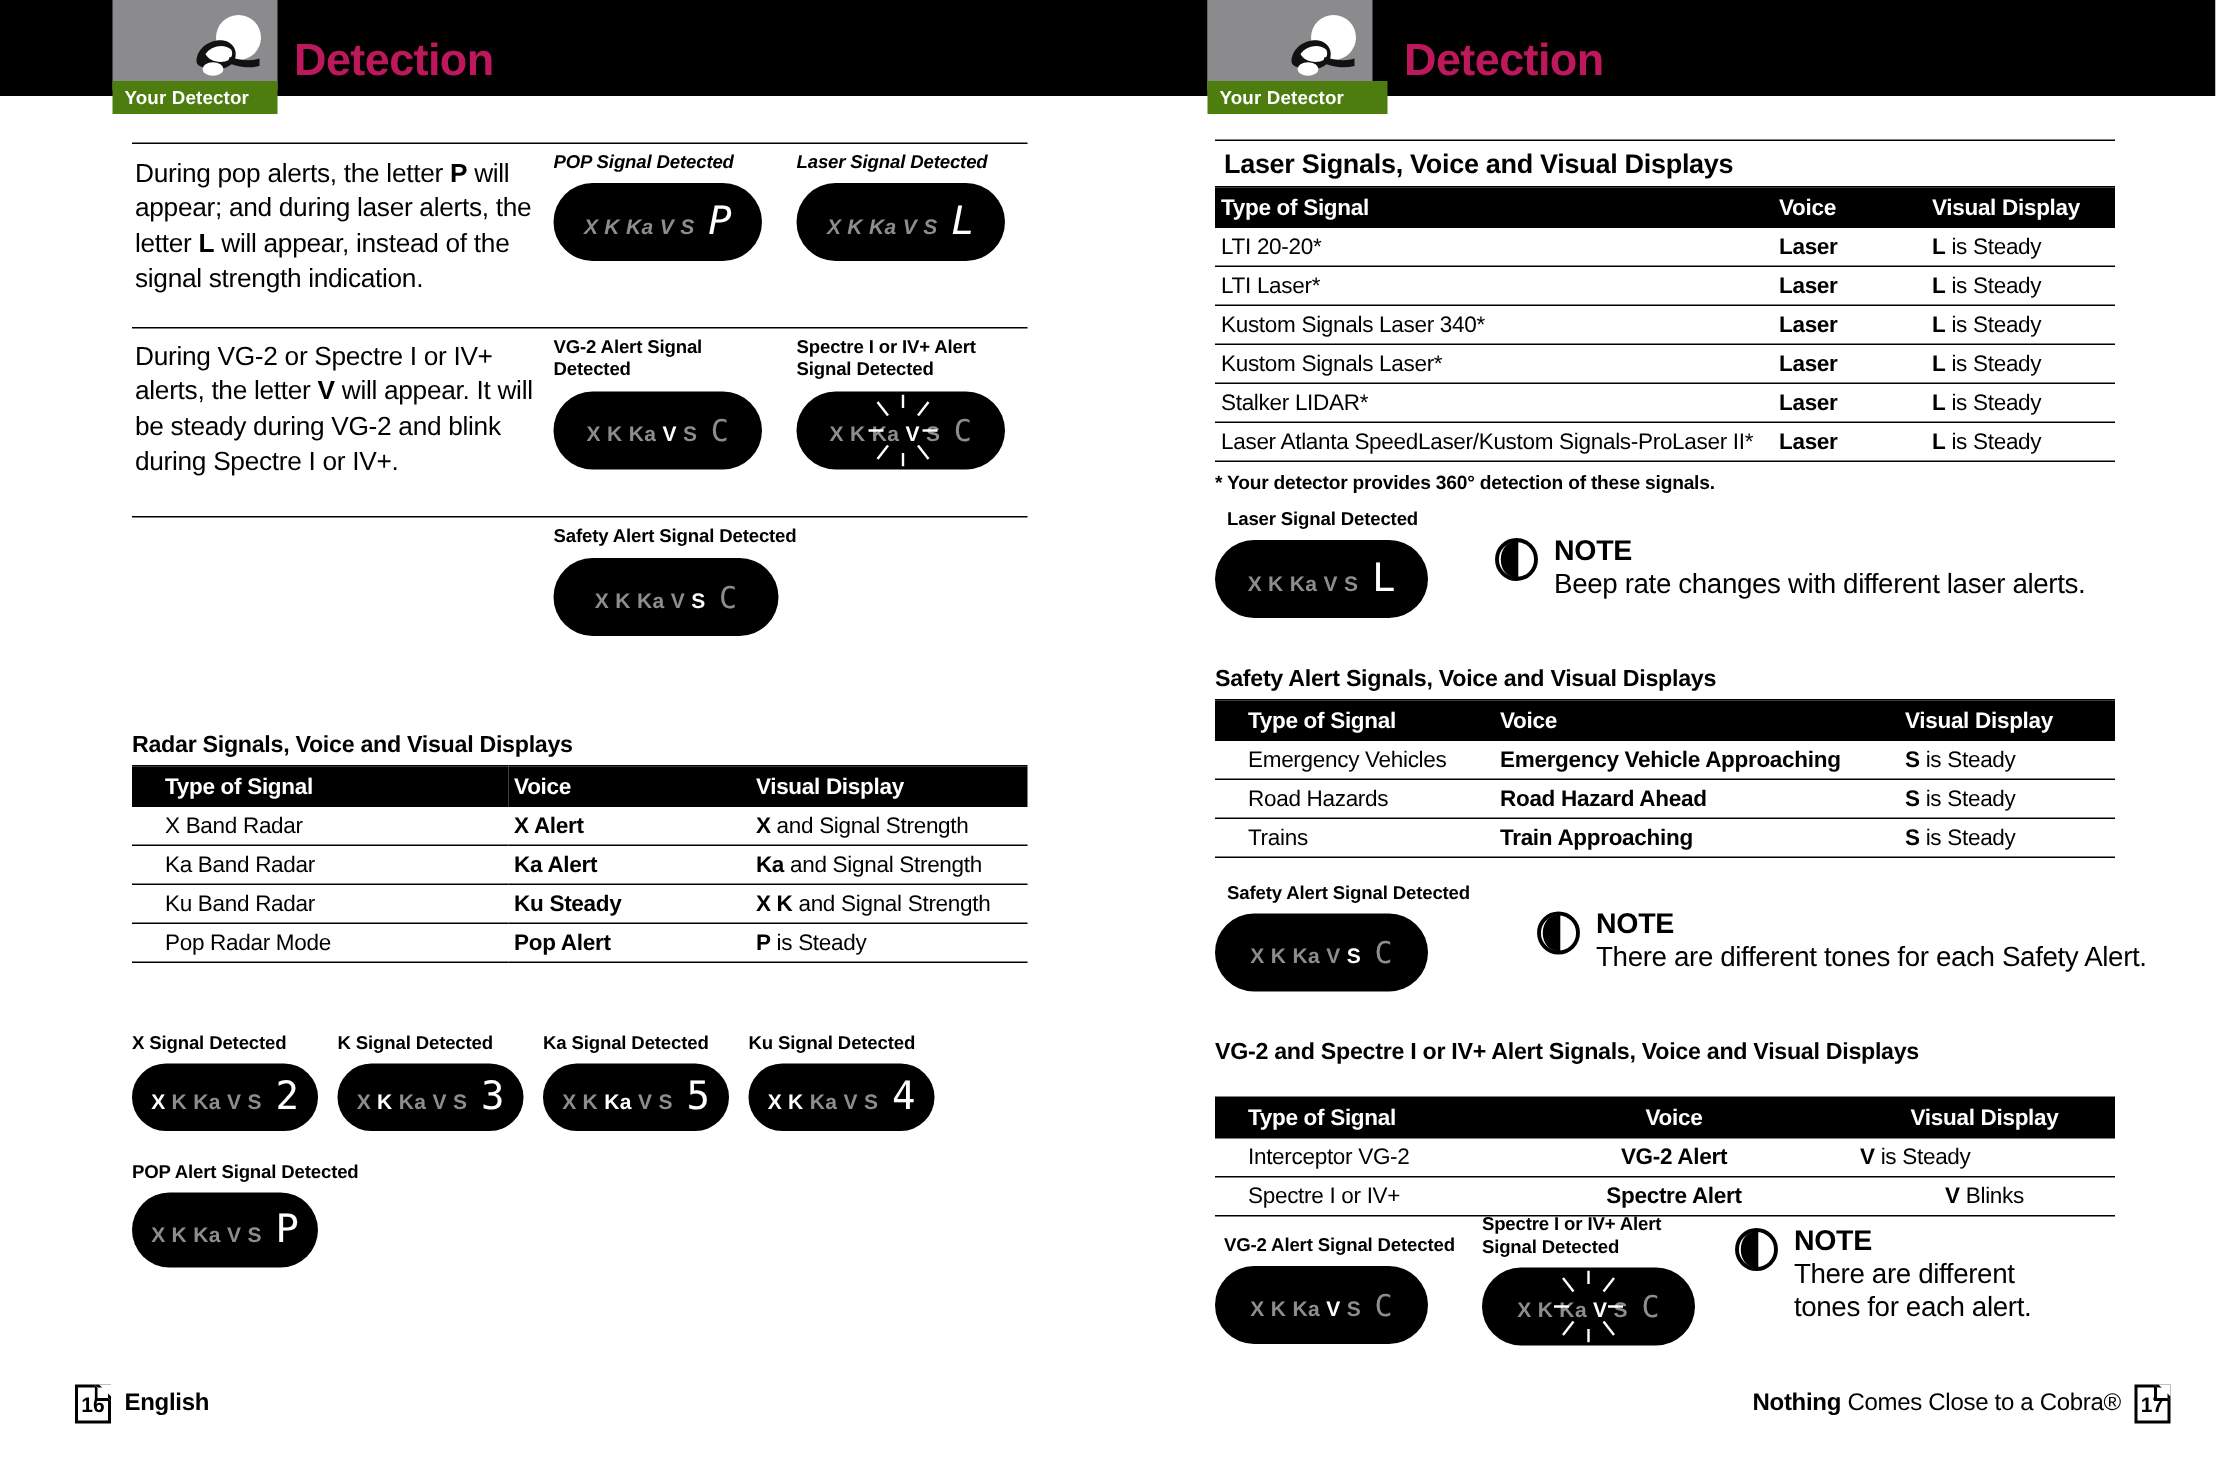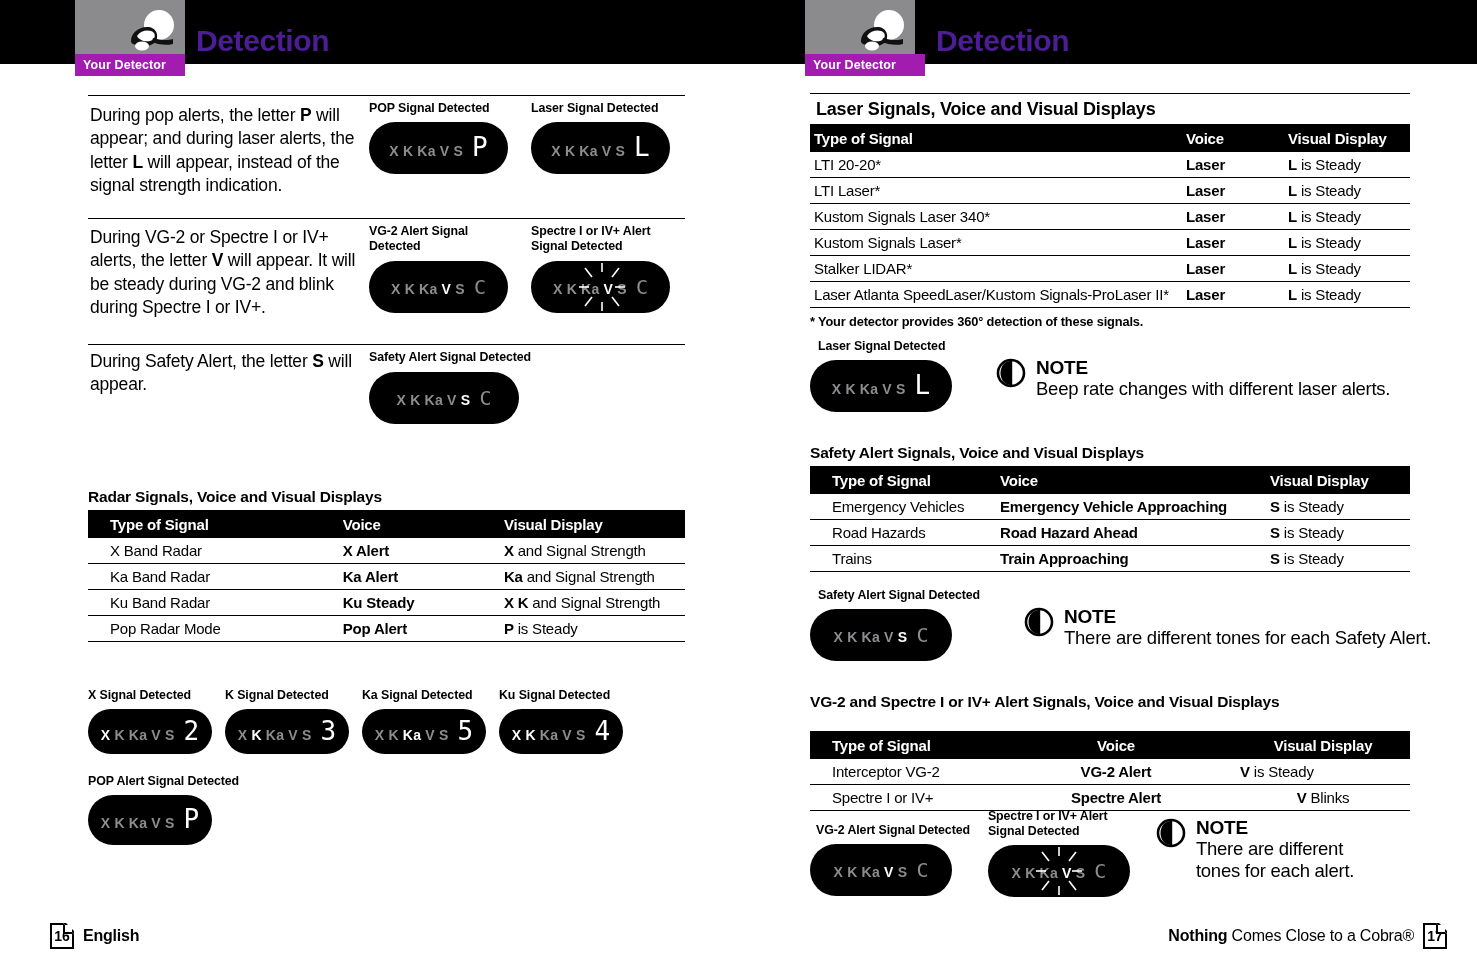--- a/index.html
+++ b/index.html
@@ -15,24 +15,24 @@
   .spread { position:absolute; inset:0; display:flex; }
   .page { position:relative; height:975px; }
   .page.left  { width:805px; }
   .page.right { width:672px; }
 
   
   .hdr { position:relative; height:76px; }
   .hdr-bar { position:absolute; left:0; top:0; right:0; height:64px; background:#000; }
   .logo-box { position:absolute; top:0; width:110px; height:60px; background:#8b8b8e; }
   .logo-mark { position:absolute; right:6px; top:8px; width:56px; height:46px; }
-  .tab { position:absolute; top:54px; height:22px; background:#a21caf; color:#fff;
+  .tab { position:absolute; top:54px; height:22px; background:#4d7c0f; color:#fff;
          font-size:12.5px; font-weight:bold; display:flex; align-items:center;
          padding:0 8px; letter-spacing:.1px; }
-  .hdr-title { position:absolute; top:26px; font-size:30px; font-weight:bold; color:#4c1d95;
+  .hdr-title { position:absolute; top:26px; font-size:30px; font-weight:bold; color:#be185d;
                letter-spacing:-.4px; line-height:1; }
 
   
   .body-txt { font-size:17.5px; line-height:1.33; letter-spacing:-.2px; }
   .body-txt b { font-weight:bold; }
   .cap { font-size:12.4px; font-weight:bold; line-height:1.18; letter-spacing:-.1px; }
   .rule { border-top:1.6px solid #000; }
 
   
   .lcd {
@@ -104,21 +104,21 @@
       </div>
       <div class="hdr-title" style="left:196px;">Detection</div>
     </div>
 
     <div class="rule" style="position:absolute;left:88px;top:95px;width:597px;"></div>
     <div class="body-txt" style="position:absolute;left:90px;top:104px;width:268px;">
       During pop alerts, the letter <b>P</b> will appear; and during laser alerts, the letter <b>L</b> will appear, instead of the signal strength indication.
     </div>
 
     <div style="position:absolute;left:369px;top:101px;">
-      <div style="display:flex;gap:23px;">
+      <div style="display:flex;gap:23px;font-style:italic;">
         <div>
           <div class="cap">POP Signal Detected</div>
           <div class="lcd" style="width:139px;height:52px;margin-top:6px;">
             <div class="lcd-row">
               <span class="band">X</span>
                 <span class="band">K</span>
                 <span class="band">Ka</span>
                 <span class="band">V</span>
                 <span class="band last">S</span>
                 <span class="seg">P</span>
@@ -183,23 +183,20 @@
                 <line x1="2" y1="24" x2="12" y2="24"></line>
                   <line x1="48" y1="24" x2="38" y2="24"></line>
               </g>
             </svg>
           </div>
         </div>
       </div>
     </div>
 
     <div class="rule" style="position:absolute;left:88px;top:344px;width:597px;"></div>
-    <div class="body-txt" style="position:absolute;left:90px;top:350px;width:270px;">
-      During Safety Alert, the letter <b>S</b> will appear.
-    </div>
     <div style="position:absolute;left:369px;top:350px;">
       <div class="cap">Safety Alert Signal Detected</div>
       <div class="lcd" style="width:150px;height:52px;margin-top:7px;">
         <div class="lcd-row">
           <span class="band">X</span>
             <span class="band">K</span>
             <span class="band">Ka</span>
             <span class="band">V</span>
             <span class="band last on">S</span>
             <span class="bar-c">C</span>

